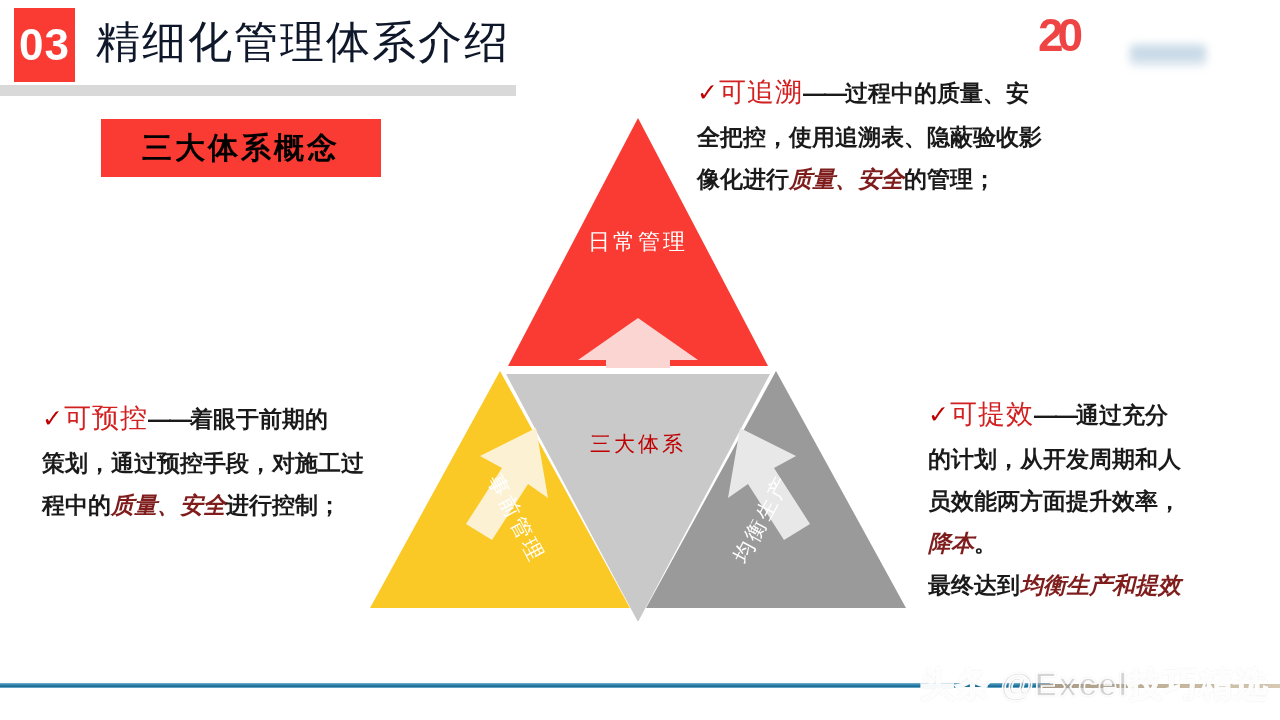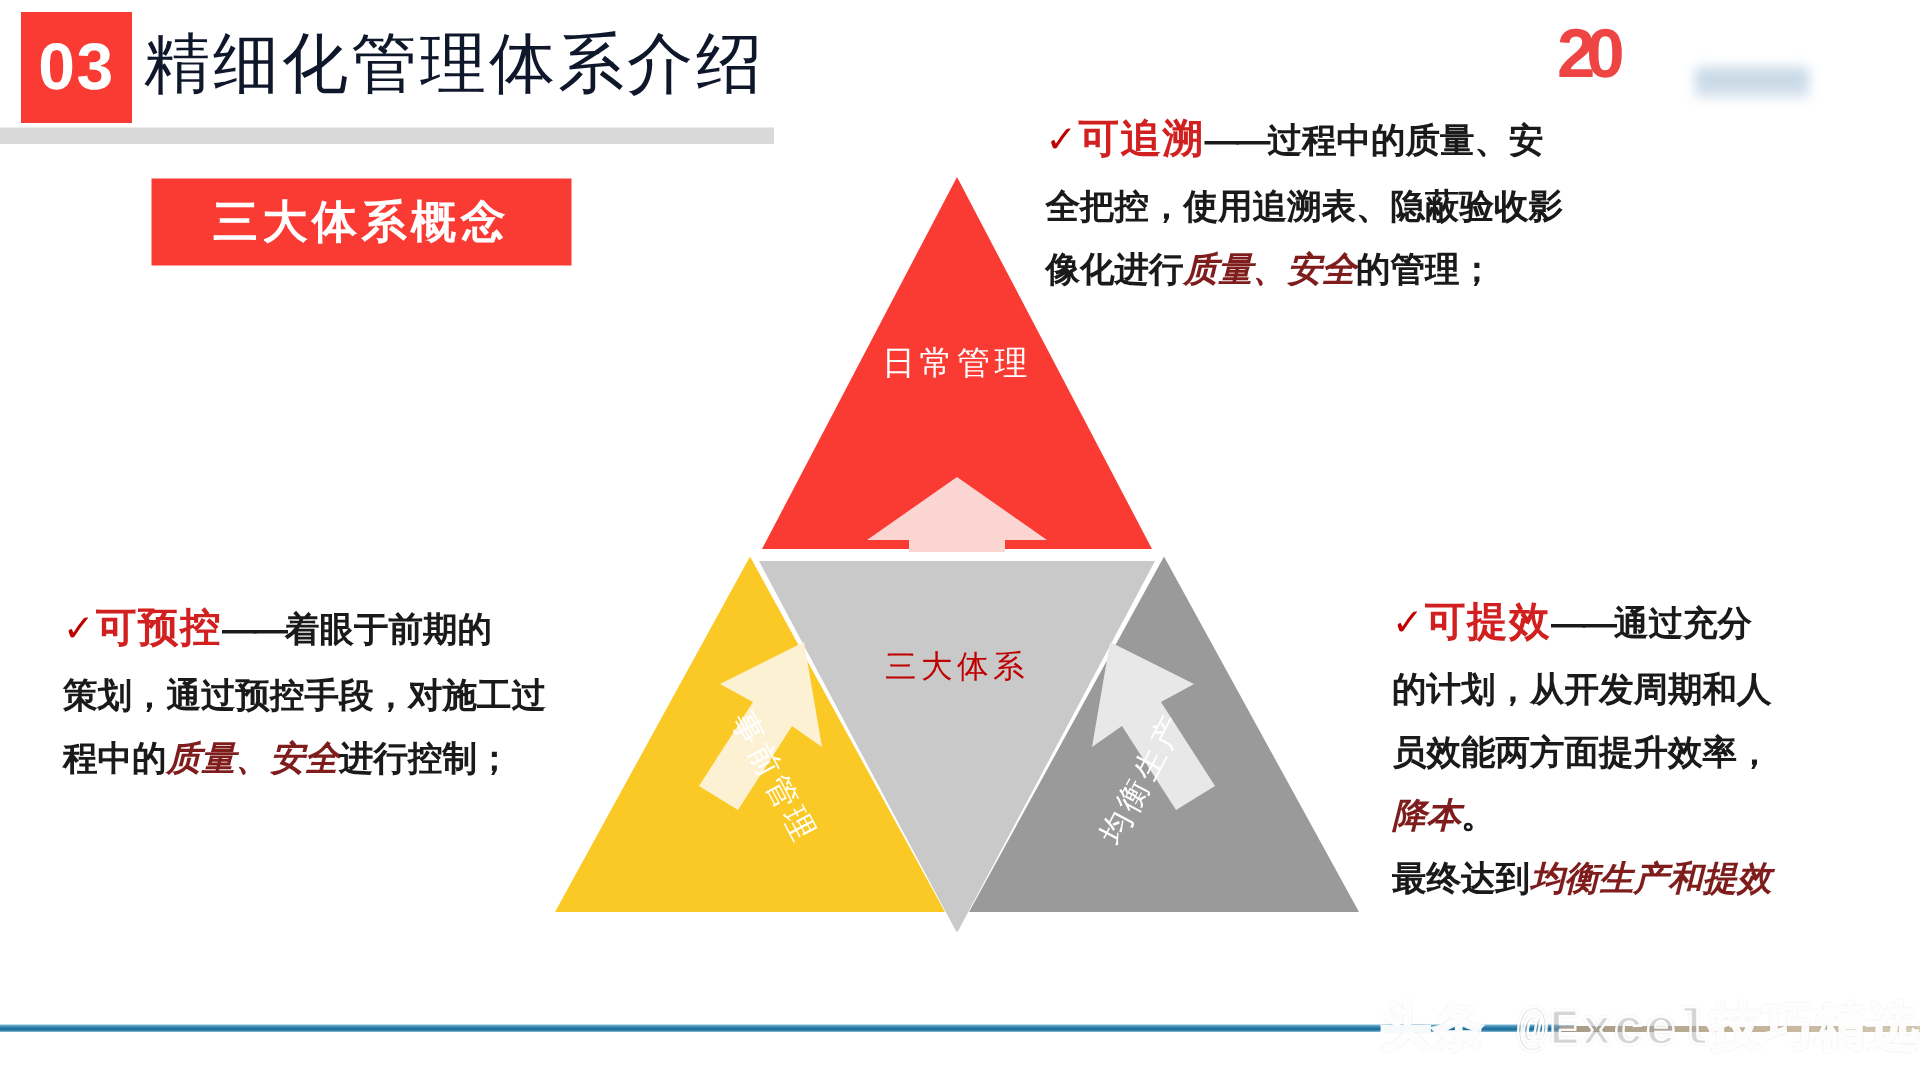--- a/index.html
+++ b/index.html
@@ -12,21 +12,21 @@
   #slide {
     position: relative;
     width: 1280px; height: 720px;
     background: #ffffff;
   }
 
   
   .hdr-numbox {
     position: absolute;
     left: 14px; top: 8px;
-    width: 74px; height: 74px;
+    width: 61px; height: 74px;
     background: #f93b34;
     display: flex; align-items: center; justify-content: center;
   }
   .hdr-num {
     color: #ffffff;
     font-size: 44px;
     font-weight: bold;
     font-family: "Liberation Sans", "DejaVu Sans", sans-serif;
     letter-spacing: 1px;
     line-height: 1;
@@ -84,21 +84,21 @@
 
   
   .concept-badge {
     position: absolute;
     left: 101px; top: 119px;
     width: 280px; height: 58px;
     background: #f93b34;
     display: flex; align-items: center; justify-content: center;
   }
   .concept-badge span {
-    color: #ffffff;
+    color: #000000;
     font-size: 30px;
     font-weight: bold;
     letter-spacing: 3px;
     font-family: "Liberation Sans", "DejaVu Sans", sans-serif;
   }
 
   
   .diagram {
     position: absolute;
     left: 340px; top: 106px;
@@ -117,21 +117,21 @@
     font-family: "Liberation Sans", "DejaVu Sans", sans-serif;
     font-weight: bold;
     color: #1a1a1a;
     line-height: 1.82;
   }
   .txtblock .ln { white-space: nowrap; }
   .kw-dark { color: #7f1d1d; font-style: italic; }
   .lead {
     color: #d21f1f;
     font-size: 27px;
-    font-weight: bold;
+    font-weight: normal;
     letter-spacing: 1px;
   }
   .check {
     color: #c00000;
     font-size: 25px;
     font-weight: bold;
     font-family: "DejaVu Sans", sans-serif;
     margin-right: 1px;
   }
   .dash {
@@ -167,21 +167,21 @@
   }
 
   
   .watermark {
     position: absolute;
     left: 920px; top: 662px;
     font-size: 34px;
     font-weight: bold;
     color: rgba(255,255,255,0.30);
     -webkit-text-stroke: 1.6px rgba(255,255,255,0.95);
-    font-family: Liberation Mono, monospace;
+    font-family: Liberation Sans, sans-serif;
     letter-spacing: 1px;
     white-space: nowrap;
     text-shadow: 0 0 2px rgba(0,0,0,0.25);
   }
 </style>
 </head>
 <body>
 
 <div id="slide">
 

